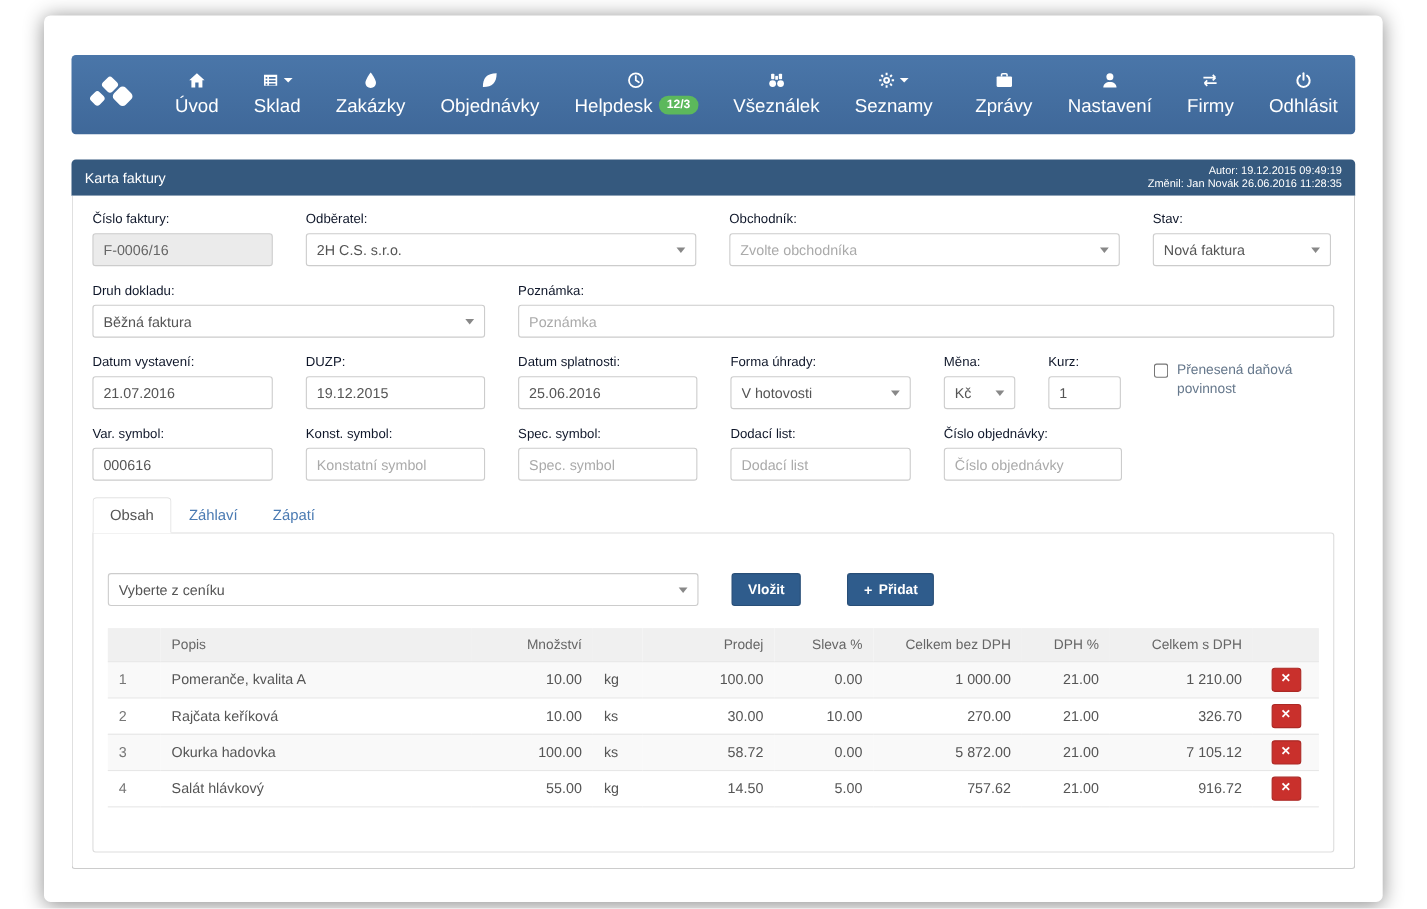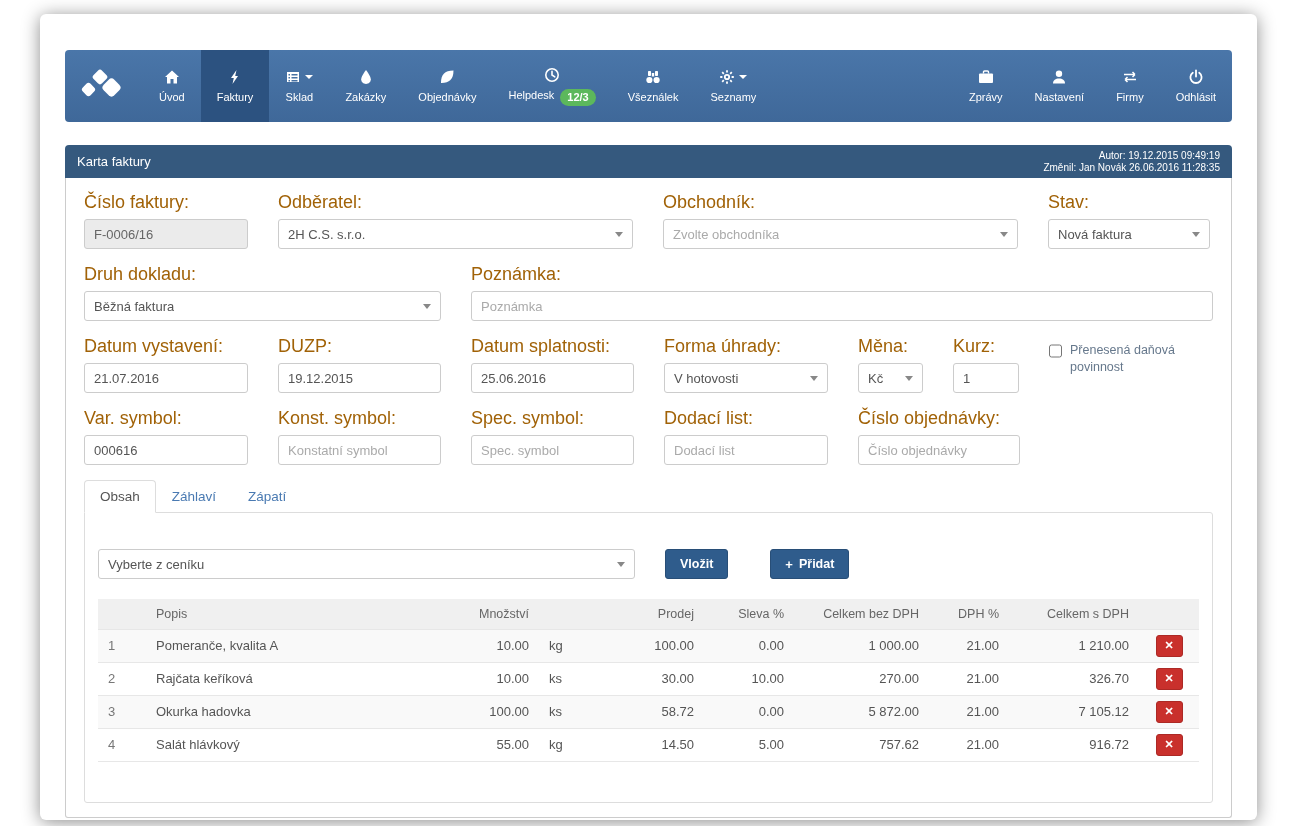--- a/index.html
+++ b/index.html
@@ -26,21 +26,21 @@
     background:linear-gradient(180deg,#4a76a9,#3f6899);
     display:flex; align-items:stretch;
     overflow:hidden;
   }
   .logo-wrap { width:78px; display:flex; align-items:center; justify-content:center; }
   .nav-item {
     display:flex; flex-direction:column; align-items:center; justify-content:center;
     gap:6px; padding:0 16px; color:#fff; cursor:pointer; white-space:nowrap;
   }
   .nav-item.active { background:#2c5280; }
-  .nav-label { font-size:11px; }
+  .nav-label { font-size:17px; }
   .nav-label-row { display:flex; align-items:flex-start; gap:6px; }
   .nav-icon { height:16px; display:flex; align-items:center; }
   .nav-icon svg { display:block; }
   .nav-icon-row { display:flex; align-items:center; gap:4px; height:16px; }
   .nav-caret {
     width:0; height:0;
     border-left:4px solid transparent; border-right:4px solid transparent;
     border-top:4px solid #fff;
   }
   .nav-push { margin-left:auto; }
@@ -63,21 +63,21 @@
   .panel-body {
     background:#fff;
     border:1px solid #ccc; border-top:0;
     border-radius:0 0 3px 3px;
     padding:14px 18px 14px;
   }
 
   
   .frow { display:flex; column-gap:30px; margin-bottom:15px; align-items:flex-start; }
   .field { display:flex; flex-direction:column; }
-  .flabel { font-size:18px; color:#a16207; margin-bottom:6px; }
+  .flabel { font-size:12px; color:#0f172a; margin-bottom:6px; }
   .control {
     height:30px; border:1px solid #ccc; border-radius:3px;
     background:#fff; font-size:13px; color:#555;
     padding:0 9px; display:flex; align-items:center;
     font-family:inherit; width:100%;
   }
   input.control { display:block; }
   input::placeholder { color:#aaa; }
   .control.disabled, input.control:disabled { background:#ebebeb; color:#666; }
   .select { justify-content:space-between; cursor:pointer; }
@@ -162,28 +162,20 @@
 
     <div class="nav-item">
       <span class="nav-icon">
         <svg width="16" height="16" viewBox="0 0 16 16">
             <path fill="currentColor" d="M8 1.5L1 8h2v6.5h3.5V10h3v4.5H13V8h2z"></path>
           </svg>
       </span>
       <span class="nav-label">Úvod</span>
     </div>
 
-    <div class="nav-item active">
-      <span class="nav-icon">
-        <svg width="16" height="16" viewBox="0 0 16 16">
-            <path fill="currentColor" d="M9.5 1L4 9h2.8L5.5 15l5.5-8H8.2z"></path>
-          </svg>
-      </span>
-      <span class="nav-label">Faktury</span>
-    </div>
 
     <div class="nav-item">
       <span class="nav-icon-row">
         <span class="nav-icon">
           <svg width="16" height="16" viewBox="0 0 16 16">
               <path fill="currentColor" fill-rule="evenodd" d="M2 3h12v10H2zm1.5 2v1.5H5V5zm3 0v1.5h6V5zm-3 3v1.5H5V8zm3 0v1.5h6V8zm-3 3v1.5H5V11zm3 0v1.5h6V11z"></path>
             </svg>
         </span>
         <span class="nav-caret"></span>
       </span>

